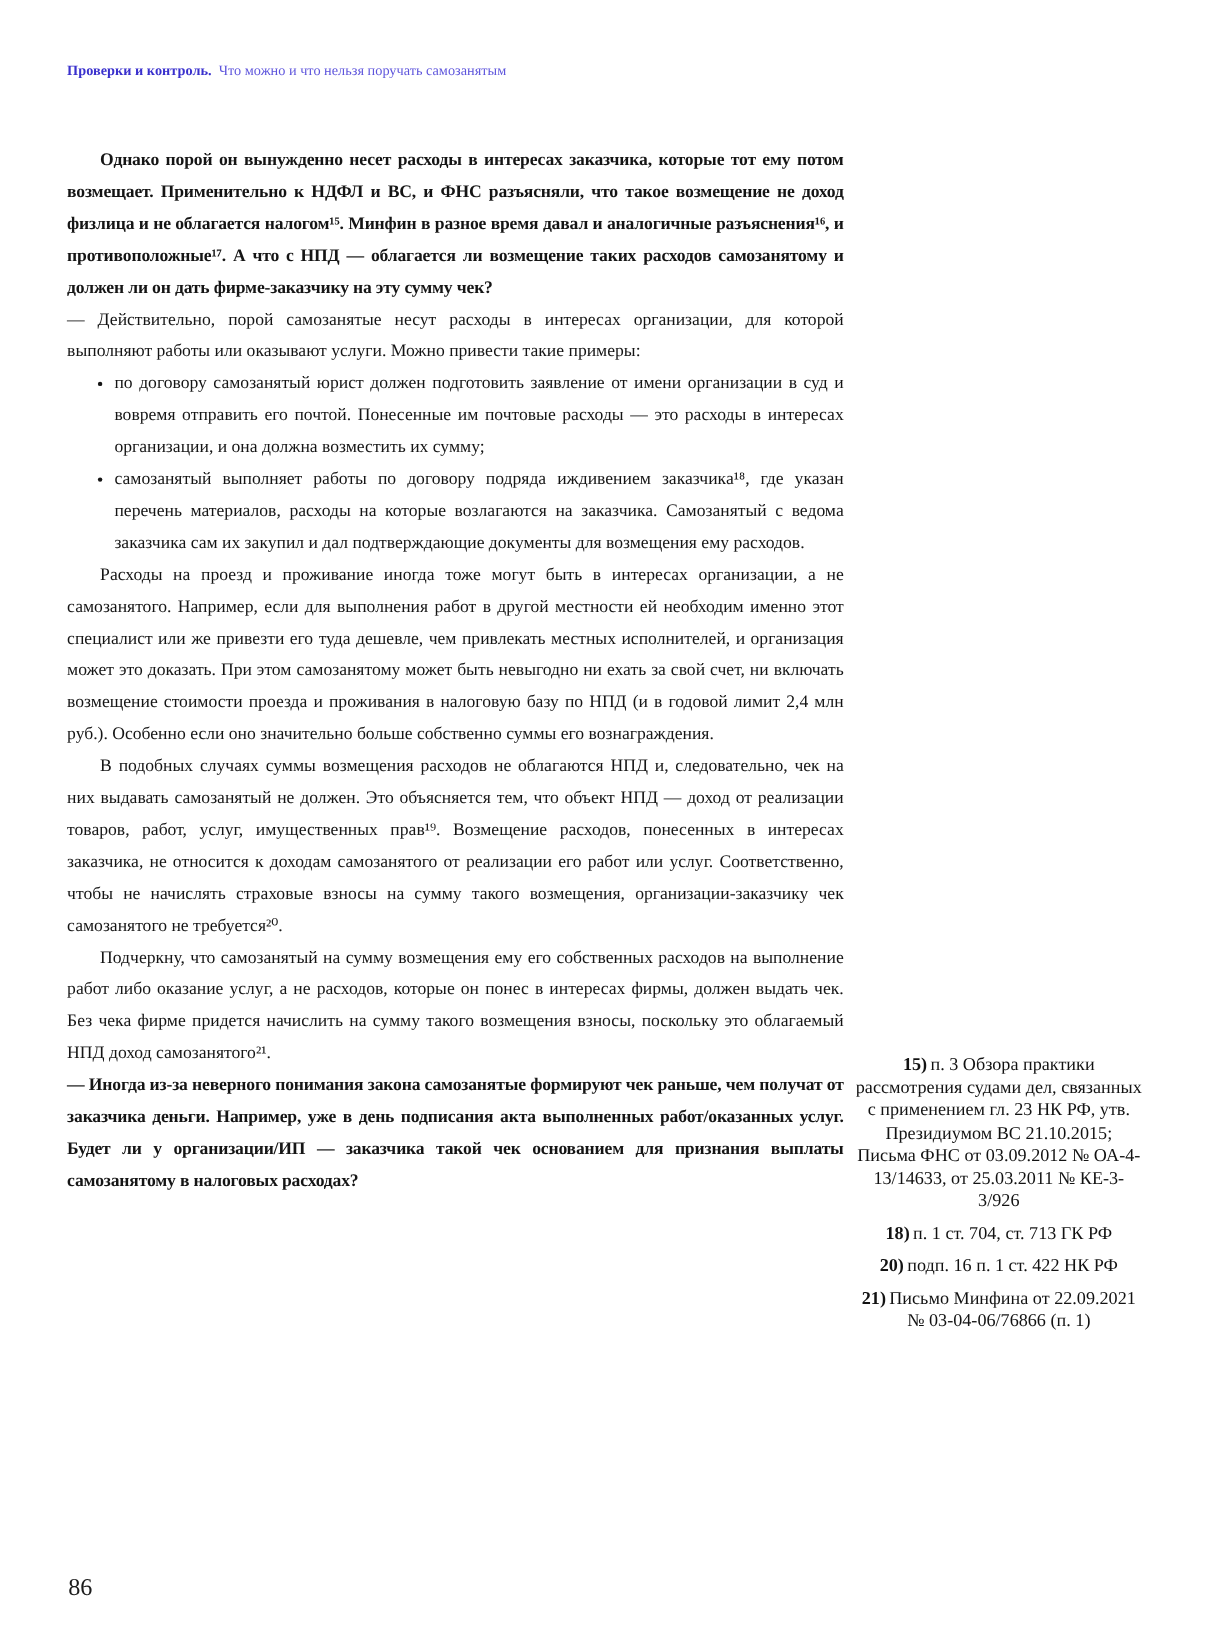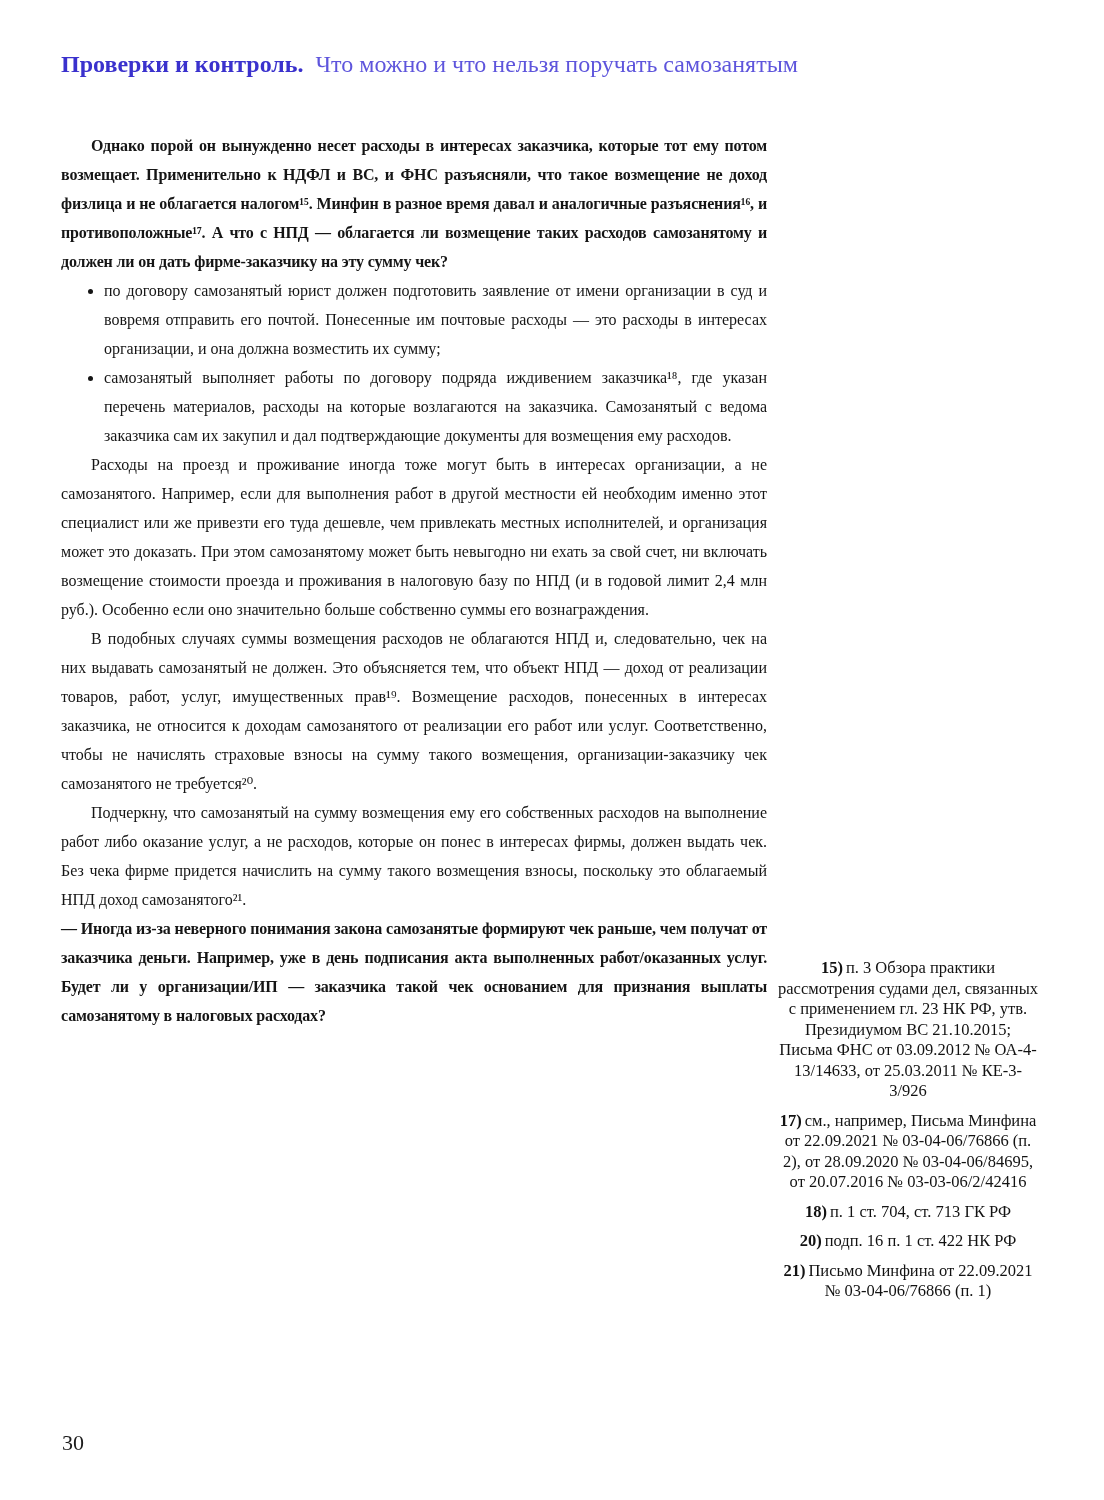--- a/index.html
+++ b/index.html
@@ -11,21 +11,21 @@
     position: relative;
     font-family: "Liberation Serif", "DejaVu Serif", serif;
     color: #141414;
   }
 
   
   .runhead {
     position: absolute;
     left: 61px;
     top: 52px;
-    font-size: 24px;
+    font-size: 13px;
     line-height: 24px;
     white-space: nowrap;
   }
   .runhead .kicker { font-weight: 700; color: #3a31cd; }
   .runhead .title  { font-weight: 400; color: #5e55dc; }
 
   
   .main-col {
     position: absolute;
     left: 61px;
@@ -77,41 +77,39 @@
 </head>
 <body>
 
 <div class="runhead">
   <span class="kicker">Проверки и контроль.</span>
   <span>&nbsp;</span><span class="title">Что можно и что нельзя поручать самозанятым</span>
 </div>
 
 <div class="main-col">
   <p class="q lead-q">Однако порой он вынужденно несет расходы в интересах заказчика, которые тот ему потом возмещает. Применительно к НДФЛ и ВС, и ФНС разъясняли, что такое возмещение не доход физлица и не облагается налогом¹⁵. Минфин в разное время давал и аналогичные разъяснения¹⁶, и противоположные¹⁷. А что с НПД — облагается ли возмещение таких расходов самозанятому и должен ли он дать фирме-заказчику на эту сумму чек?</p>
+  <p>— Действительно, порой самозанятые несут расходы в интересах организации, для которой выполняют работы или оказывают услуги. Можно привести такие примеры:</p>
   <ul class="examples">
     <li>по договору самозанятый юрист должен подготовить заявление от имени организации в суд и вовремя отправить его почтой. Понесенные им почтовые расходы — это расходы в интересах организации, и она должна возместить их сумму;</li>
     <li>самозанятый выполняет работы по договору подряда иждивением заказчика¹⁸, где указан перечень материалов, расходы на которые возлагаются на заказчика. Самозанятый с ведома заказчика сам их закупил и дал подтверждающие документы для возмещения ему расходов.</li>
   </ul>
   <p class="indent">Расходы на проезд и проживание иногда тоже могут быть в интересах организации, а не самозанятого. Например, если для выполнения работ в другой местности ей необходим именно этот специалист или же привезти его туда дешевле, чем привлекать местных исполнителей, и организация может это доказать. При этом самозанятому может быть невыгодно ни ехать за свой счет, ни включать возмещение стоимости проезда и проживания в налоговую базу по НПД (и в годовой лимит 2,4 млн руб.). Особенно если оно значительно больше собственно суммы его вознаграждения.</p>
   <p class="indent">В подобных случаях суммы возмещения расходов не облагаются НПД и, следовательно, чек на них выдавать самозанятый не должен. Это объясняется тем, что объект НПД — доход от реализации товаров, работ, услуг, имущественных прав¹⁹. Возмещение расходов, понесенных в интересах заказчика, не относится к доходам самозанятого от реализации его работ или услуг. Соответственно, чтобы не начислять страховые взносы на сумму такого возмещения, организации-заказчику чек самозанятого не требуется²⁰.</p>
   <p class="indent">Подчеркну, что самозанятый на сумму возмещения ему его собственных расходов на выполнение работ либо оказание услуг, а не расходов, которые он понес в интересах фирмы, должен выдать чек. Без чека фирме придется начислить на сумму такого возмещения взносы, поскольку это облагаемый НПД доход самозанятого²¹.</p>
   <p class="closing-q">— Иногда из-за неверного понимания закона самозанятые формируют чек раньше, чем получат от заказчика деньги. Например, уже в день подписания акта выполненных работ/оказанных услуг. Будет ли у организации/ИП — заказчика такой чек основанием для признания выплаты самозанятому в налоговых расходах?</p>
 </div>
 
 <div class="sidebar">
   <div class="footnote">
     <span class="fn-num">15)</span><span>п. 3 Обзора практики рассмотрения судами дел, связанных с применением гл. 23 НК РФ, утв. Президиумом ВС 21.10.2015; Письма ФНС от 03.09.2012 № ОА-4-13/14633, от 25.03.2011 № КЕ-3-3/926</span>
   </div>
   <div class="footnote">
-    <span class="fn-num">17)</span><span>см., например, Письма Минфина от 22.09.2021 № 03-04-06/76866 (п. 2), от 28.09.2020 № 03-04-06/84695, от 20.07.2016 № 03-03-06/2/42416</span>
-  </div>
-  <div class="footnote">
     <span class="fn-num">18)</span><span>п. 1 ст. 704, ст. 713 ГК РФ</span>
   </div>
   <div class="footnote">
     <span class="fn-num">20)</span><span>подп. 16 п. 1 ст. 422 НК РФ</span>
   </div>
   <div class="footnote">
     <span class="fn-num">21)</span><span>Письмо Минфина от 22.09.2021 № 03-04-06/76866 (п. 1)</span>
   </div>
 </div>
 
-<div class="folio">30</div>
+<div class="folio">86</div>
 
 </body></html>

